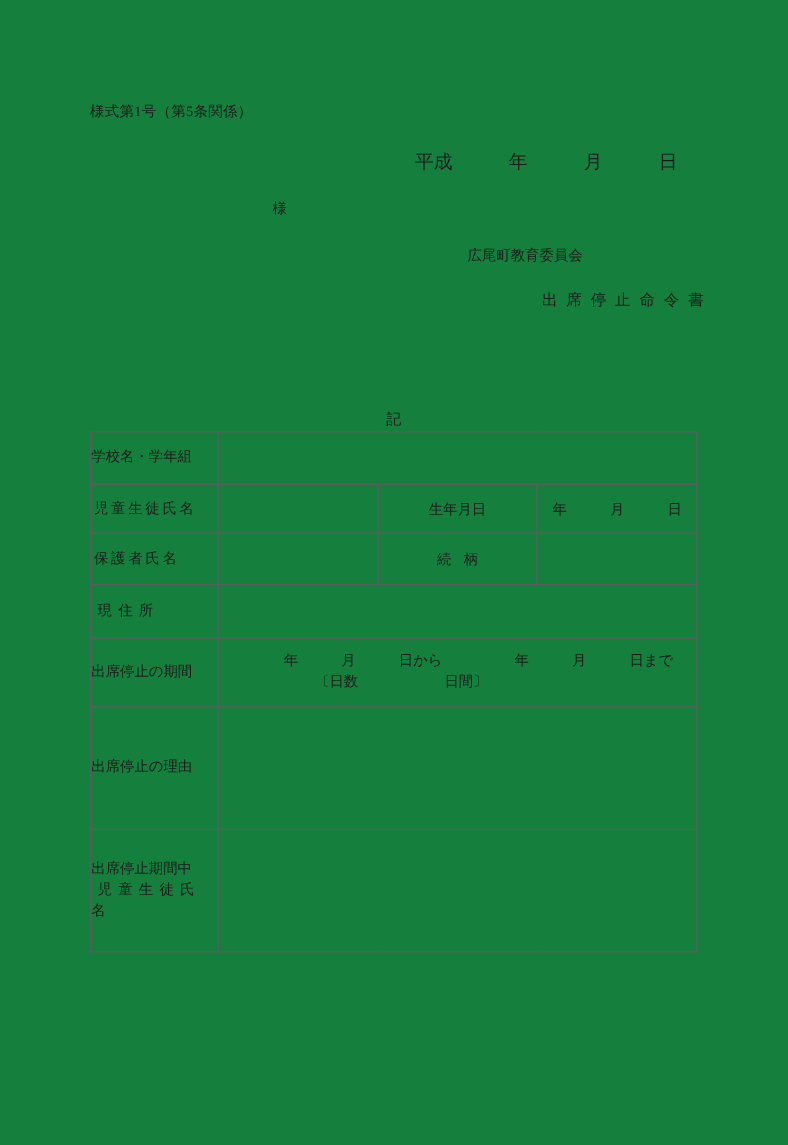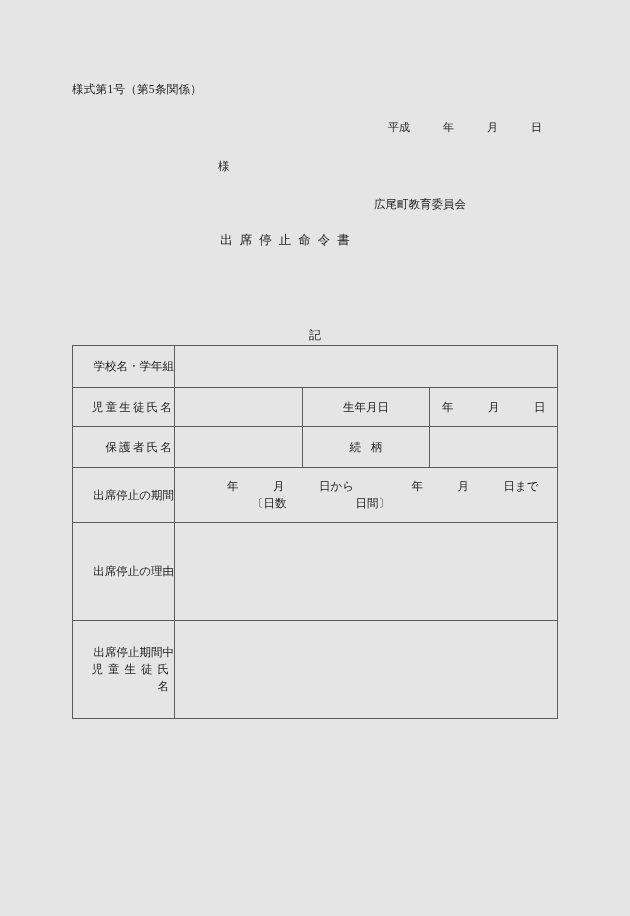--- a/index.html
+++ b/index.html
@@ -12,41 +12,41 @@
     height: 916px;
     position: relative;
     font-family: "Liberation Serif", "DejaVu Serif", serif;
     color: #1a1a1a;
     overflow: hidden;
   }
 
   .page {
     position: absolute;
     inset: 0;
-    background: #e5e5e5;
+    background: #15803d;
     font-family: Liberation Serif, serif;
   }
 
   
   .form-number {
     position: absolute;
     left: 72px;
     top: 82px;
     font-size: 11.5px;
     letter-spacing: 0.3px;
     white-space: pre;
   }
 
   
   .date-line {
     position: absolute;
     left: 330px;
     top: 120px;
     width: 230px;
-    font-size: 11px;
+    font-size: 15px;
     white-space: pre;
     text-align: right;
     padding-right: 18px;
     box-sizing: border-box;
   }
 
   
   .addressee {
     position: absolute;
     left: 218px;
@@ -65,21 +65,21 @@
     text-align: center;
     white-space: pre;
   }
 
   
   .doc-title {
     position: absolute;
     left: 0;
     top: 232px;
     width: 570px;
-    text-align: center;
+    text-align: right;
     font-size: 12.5px;
     letter-spacing: 7px;
     text-indent: 7px;
     white-space: pre;
   }
 
   
   .body-text {
     position: absolute;
     left: 72px;
@@ -113,21 +113,21 @@
   }
   .form-table td {
     border: 1px solid #5c5c5c;
     font-size: 11.5px;
     padding: 0;
     vertical-align: middle;
   }
 
   .lbl {
     width: 102px;
-    text-align: right;
+    text-align: left;
     padding: 0 6px;
     box-sizing: border-box;
     line-height: 17px;
   }
   
   .lbl .sp {
     display: block;
     letter-spacing: 5px;
     text-indent: 5px;
   }
@@ -229,20 +229,26 @@
         <td class="lbl">
           <span class="sp2">保護者氏名</span>
         </td>
         <td class="blank"></td>
         <td class="sub-lbl">
           <span class="sp">続柄</span>
         </td>
         <td class="blank"></td>
       </tr>
 
+      <tr class="r4">
+        <td class="lbl">
+          <span class="sp">現住所</span>
+        </td>
+        <td class="blank" colspan="3"></td>
+      </tr>
 
       <tr class="r5">
         <td class="lbl">
           <span class="plain">出席停止の期間</span>
         </td>
         <td class="period-cell" colspan="3">
           <div class="period-line1">年　　　月　　　日から　　　　　年　　　月　　　日まで</div>
           <div class="period-line2">〔日数　　　　　　日間〕</div>
         </td>
       </tr>

